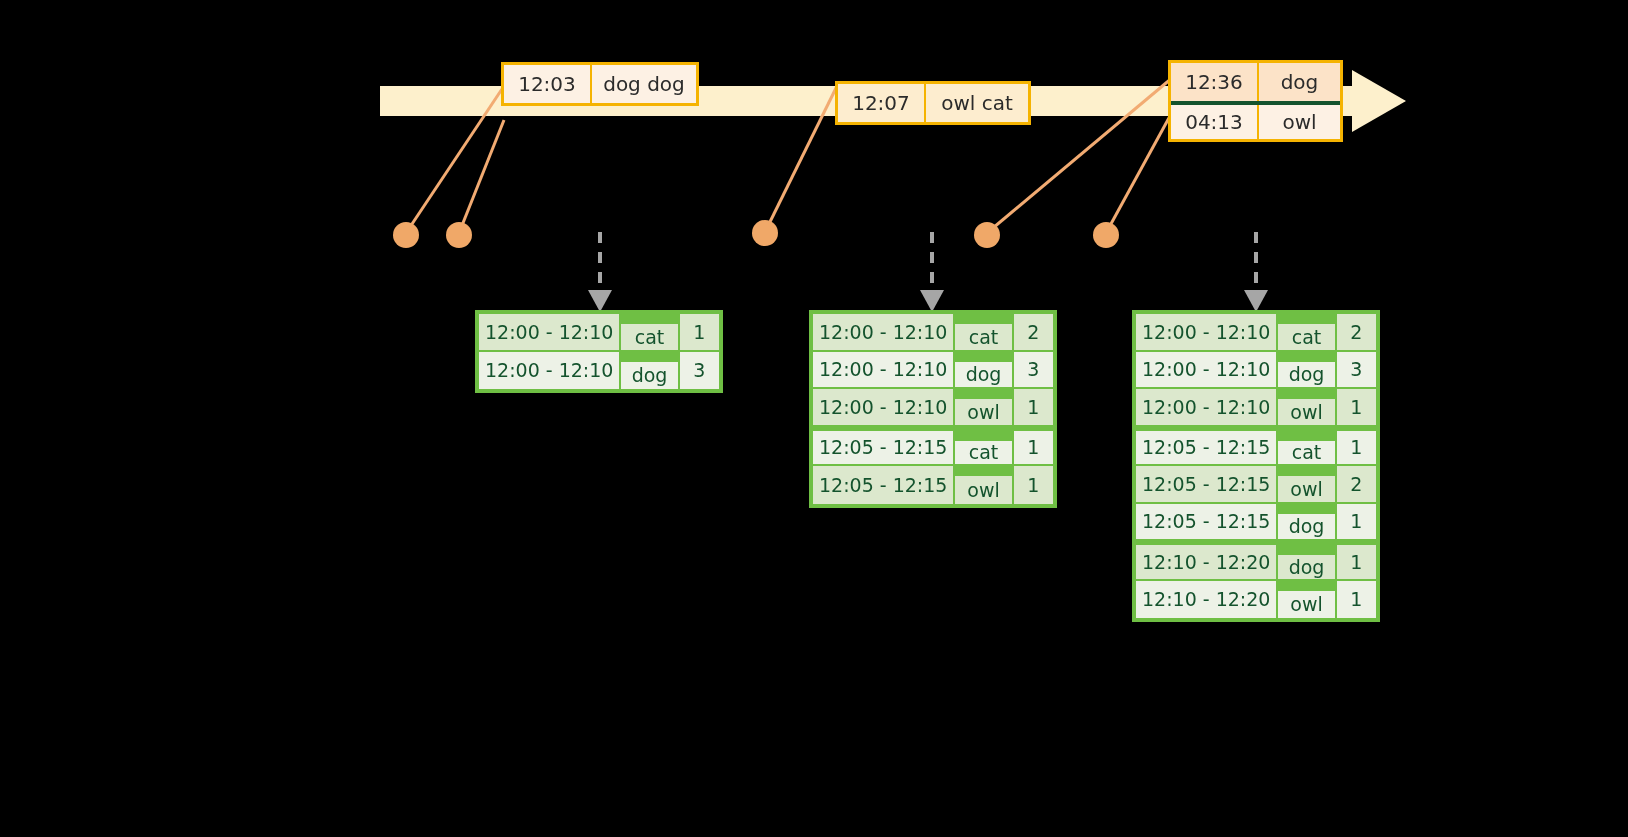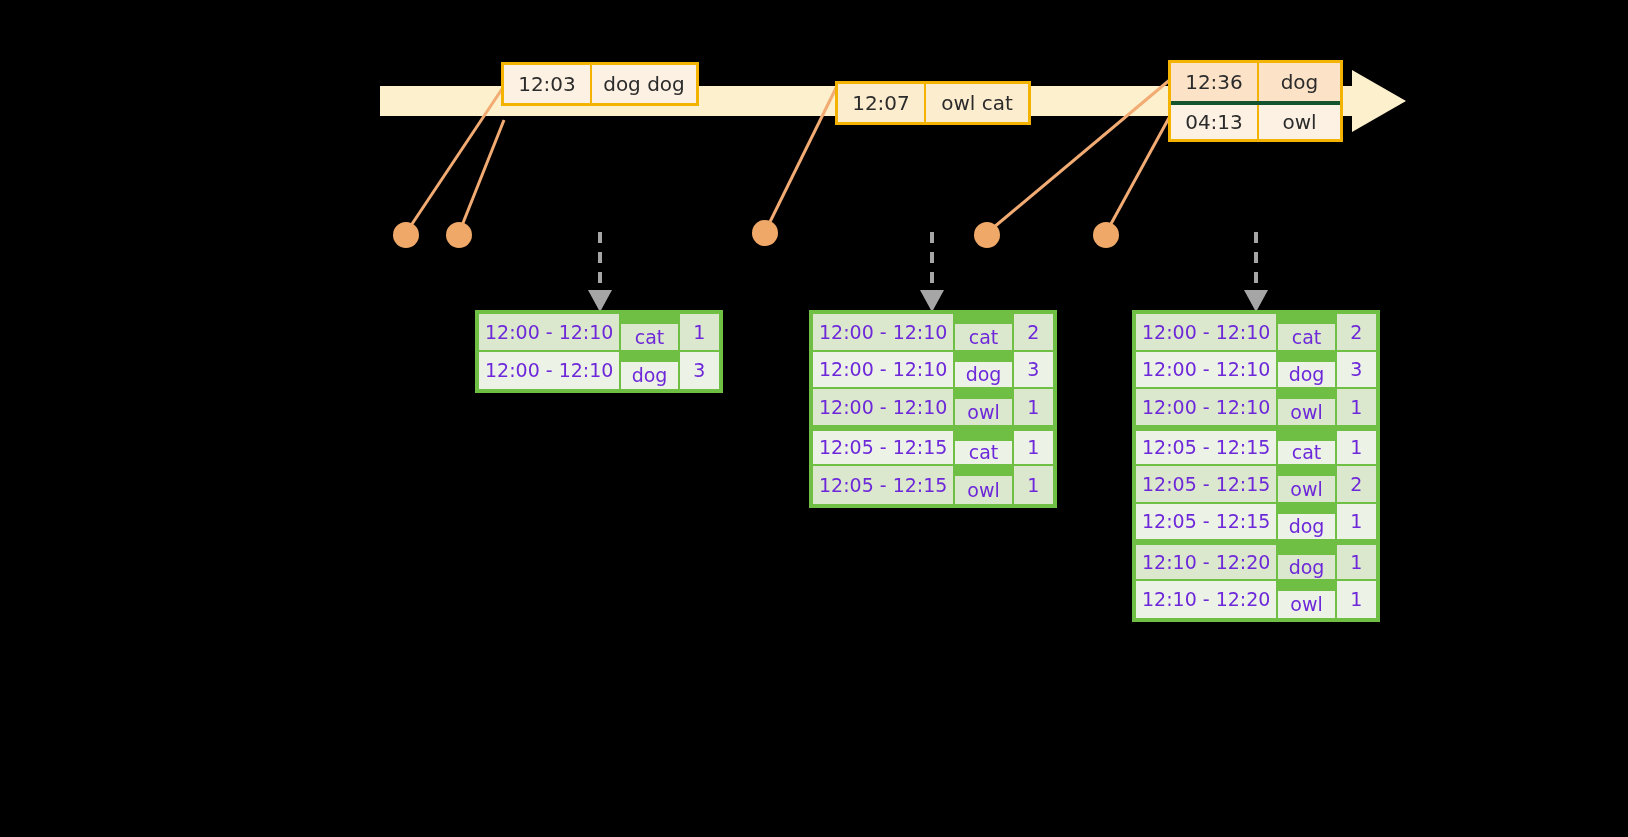--- a/index.html
+++ b/index.html
@@ -18,21 +18,21 @@
        font-size:20px;color:#2b2b2b;border-left:2px solid #F5B301;box-sizing:border-box;}
   .tone-a{background:#FCE3C8;}
   .tone-b{background:#FDF1E4;}
   .tone-c{background:#FDEDCF;}
 
   
   .gtbl{position:absolute;border:4px solid #6FBF44;box-sizing:border-box;background:#6FBF44;}
   .gtbl .grow{display:flex;height:37.5px;box-sizing:border-box;}
   .gtbl .grow.sep{border-top:4px solid #6FBF44;height:39.5px;}
   .gtbl .gc{display:flex;align-items:center;justify-content:center;
-       font-size:19px;color:#6d28d9;box-sizing:border-box;
+       font-size:19px;color:#14532d;box-sizing:border-box;
        border-right:2px solid #6FBF44;border-bottom:2px solid #6FBF44;}
   .gtbl .grow:last-child .gc{border-bottom:none;}
   .gtbl .gc.last{border-right:none;}
   .gc.win{width:152px;}
   .gc.key{width:62px;margin-top:10px;}
   .gc.cnt{width:42px;}
   .shade-a{background:#DCE8CD;}
   .shade-b{background:#EDF2E7;}
 </style>
 </head>

